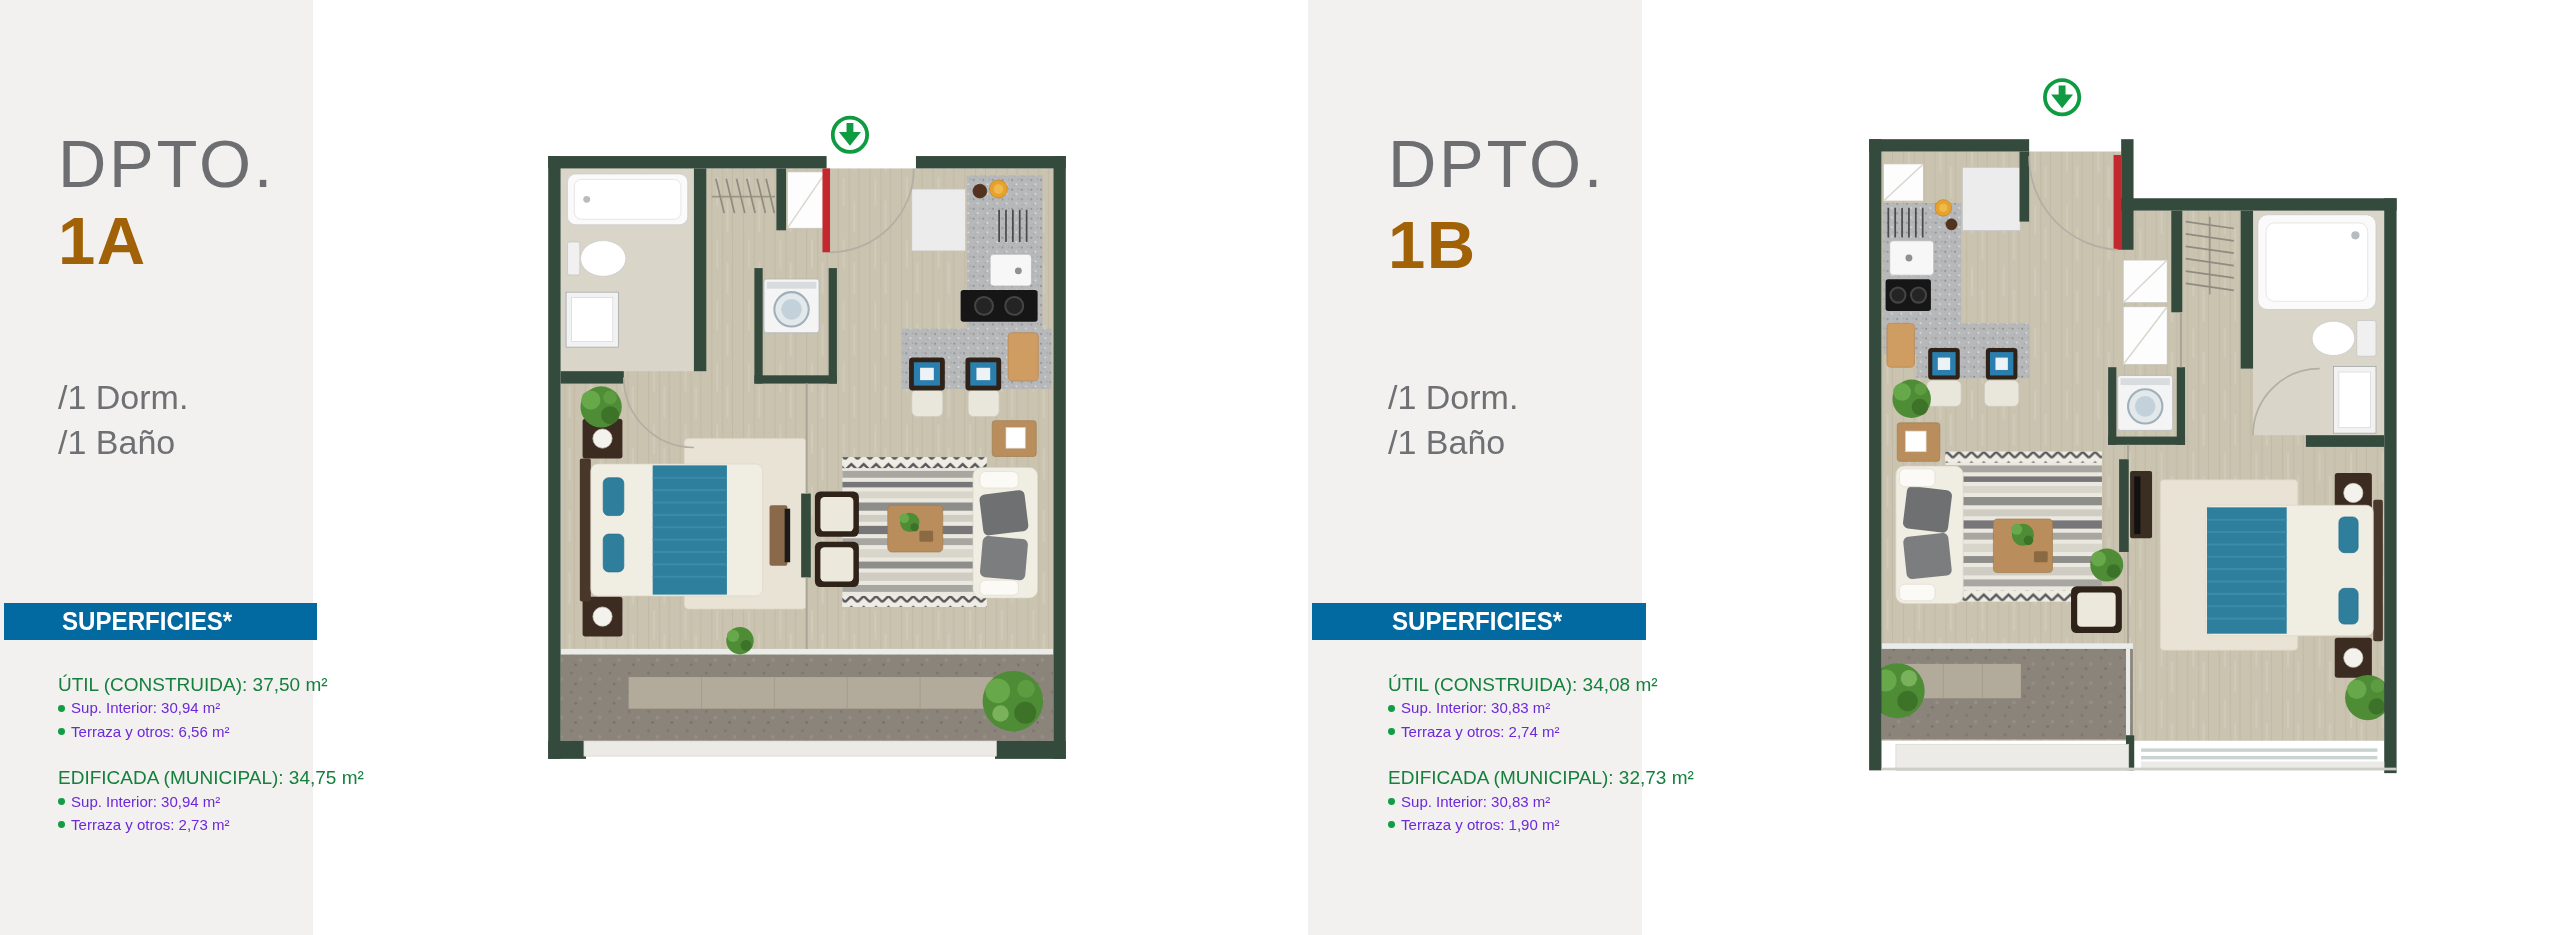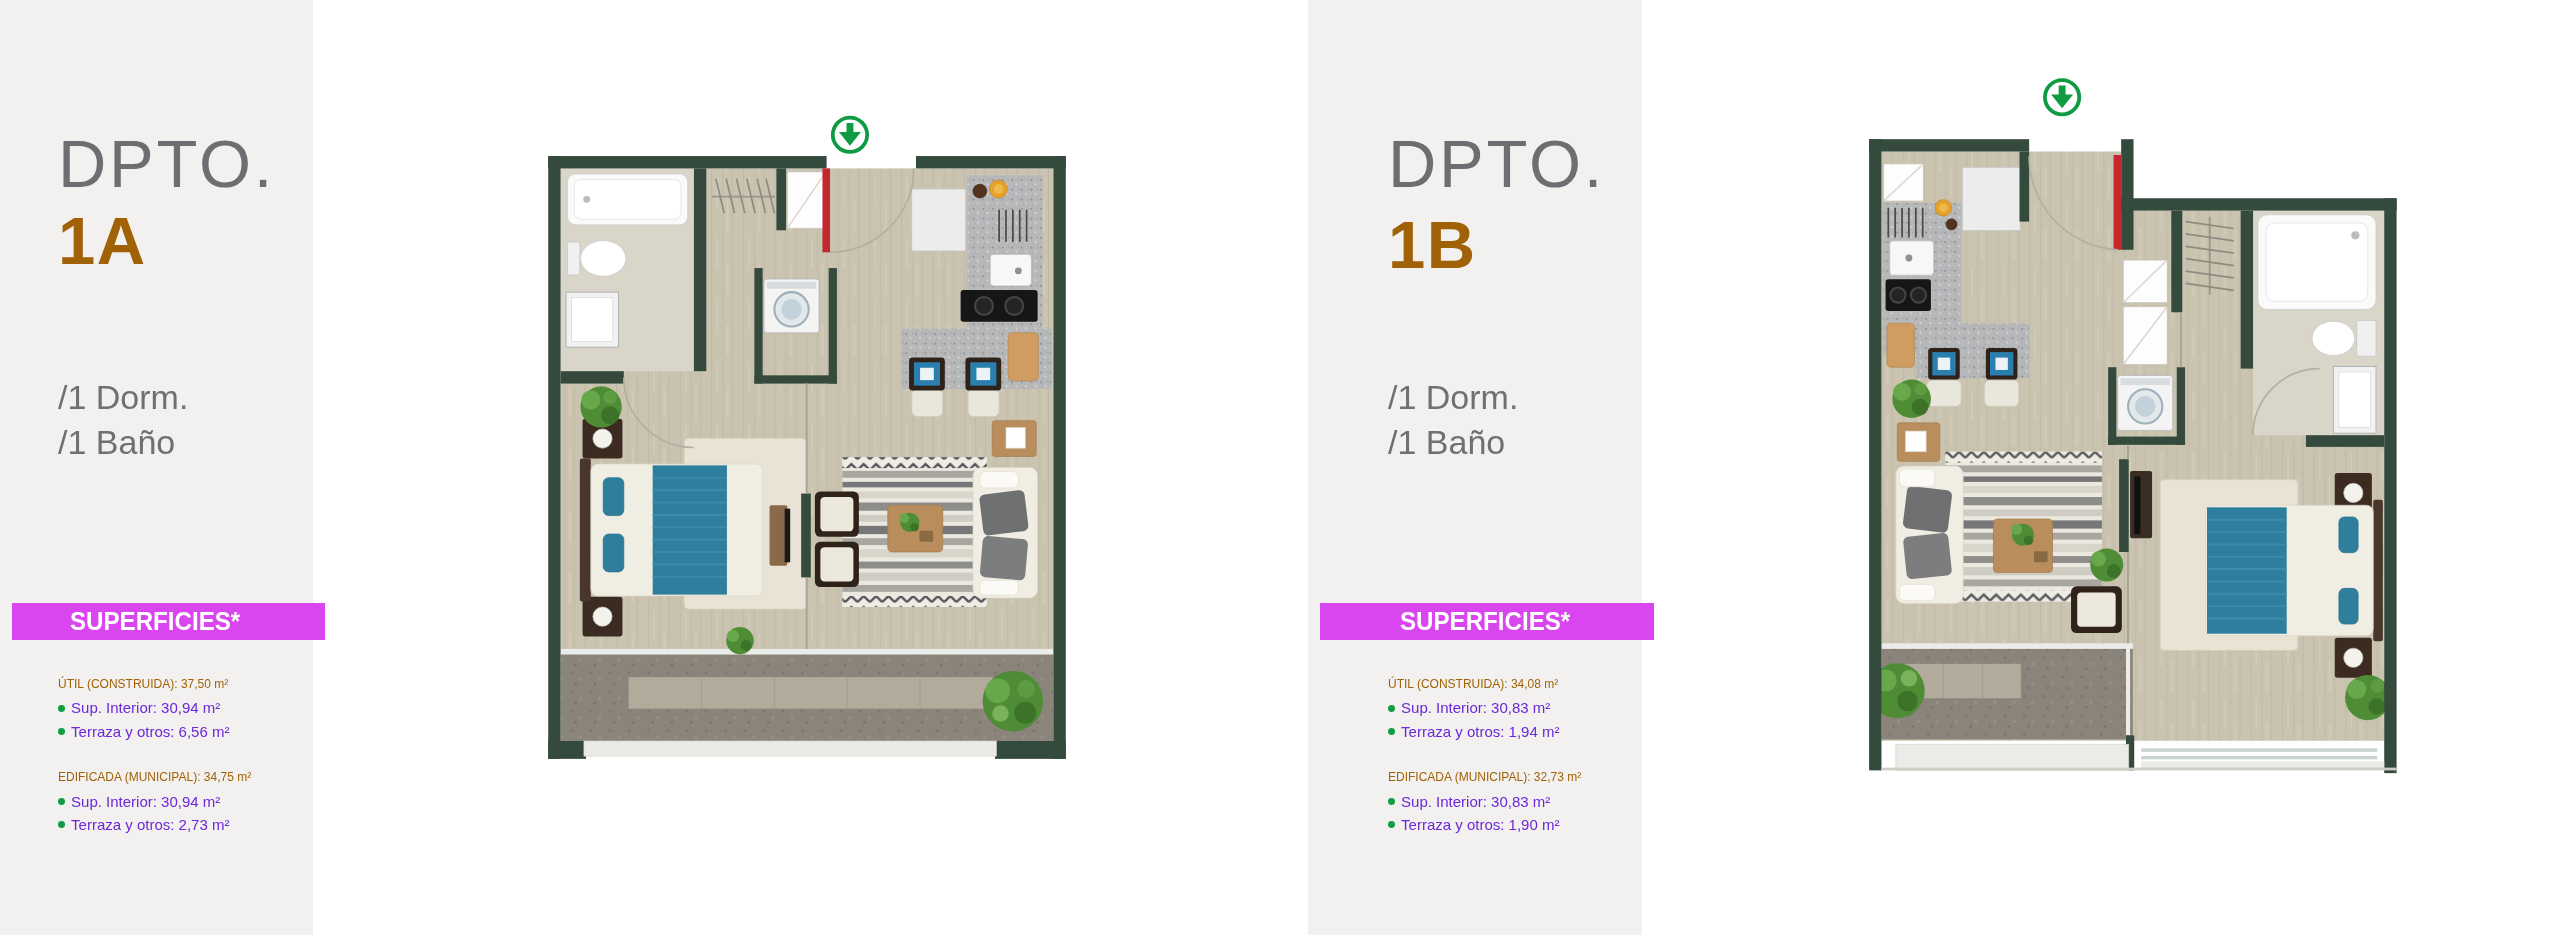--- a/index.html
+++ b/index.html
@@ -6,27 +6,27 @@
   .canvas{position:relative;width:2576px;height:935px;background:#ffffff;overflow:hidden;
           font-family:Liberation Sans, sans-serif;}
   .panel{position:absolute;top:0;height:935px;background:#f2f1ef;}
   .panel-a{left:0;width:313px;}
   .panel-b{left:1308px;width:334px;}
   .dpto-label{position:absolute;font-size:67px;line-height:69px;font-weight:300;
               color:#6d6e71;letter-spacing:2.7px;}
   .dpto-number{position:absolute;font-size:67px;line-height:69px;font-weight:bold;
                color:#a16207;letter-spacing:1.4px;}
   .rooms{position:absolute;font-size:34px;line-height:45px;font-weight:300;color:#6f7073;margin-top:33px;}
-  .banner{position:absolute;top:603px;left:12px;width:100%;height:37px;background:#d946ef;
+  .banner{position:absolute;top:603px;left:4px;width:100%;height:37px;background:#0369a1;
           display:flex;align-items:center;}
   .banner span{font-size:25.4px;font-weight:bold;color:#ffffff;letter-spacing:0px;
                display:inline-block;transform:scaleX(.95);transform-origin:left center;white-space:nowrap;}
   .details{position:absolute;top:673px;width:247px;}
   .grp{margin:0 0 23px 0;}
-  .grp-header{font-size:12px;line-height:23.4px;color:#a16207;white-space:nowrap;}
+  .grp-header{font-size:19px;line-height:23.4px;color:#15803d;white-space:nowrap;}
   .grp-item{font-size:15px;line-height:23.4px;color:#6d28d9;white-space:nowrap;display:flex;align-items:center;}
   .dot{display:inline-block;width:6.9px;height:6.9px;border-radius:50%;background:#129c45;
        margin-right:6.2px;flex:0 0 auto;}
   .pa-inset{left:58px;}
   .pb-inset{left:80px;}
   svg{position:absolute;}
 </style>
 </head>
 <body>
 
@@ -80,21 +80,21 @@
     </div>
     <div class="details pb-inset" style="position:absolute;">
       <div class="grp">
         <div class="grp-header">ÚTIL (CONSTRUIDA): 34,08 m²</div>
         <div class="grp-item">
             <span class="dot"></span>
             <span>Sup. Interior: 30,83 m²</span>
           </div>
         <div class="grp-item">
             <span class="dot"></span>
-            <span>Terraza y otros: 1,94 m²</span>
+            <span>Terraza y otros: 2,74 m²</span>
           </div>
       </div>
       <div class="grp">
         <div class="grp-header">EDIFICADA (MUNICIPAL): 32,73 m²</div>
         <div class="grp-item">
             <span class="dot"></span>
             <span>Sup. Interior: 30,83 m²</span>
           </div>
         <div class="grp-item">
             <span class="dot"></span>

